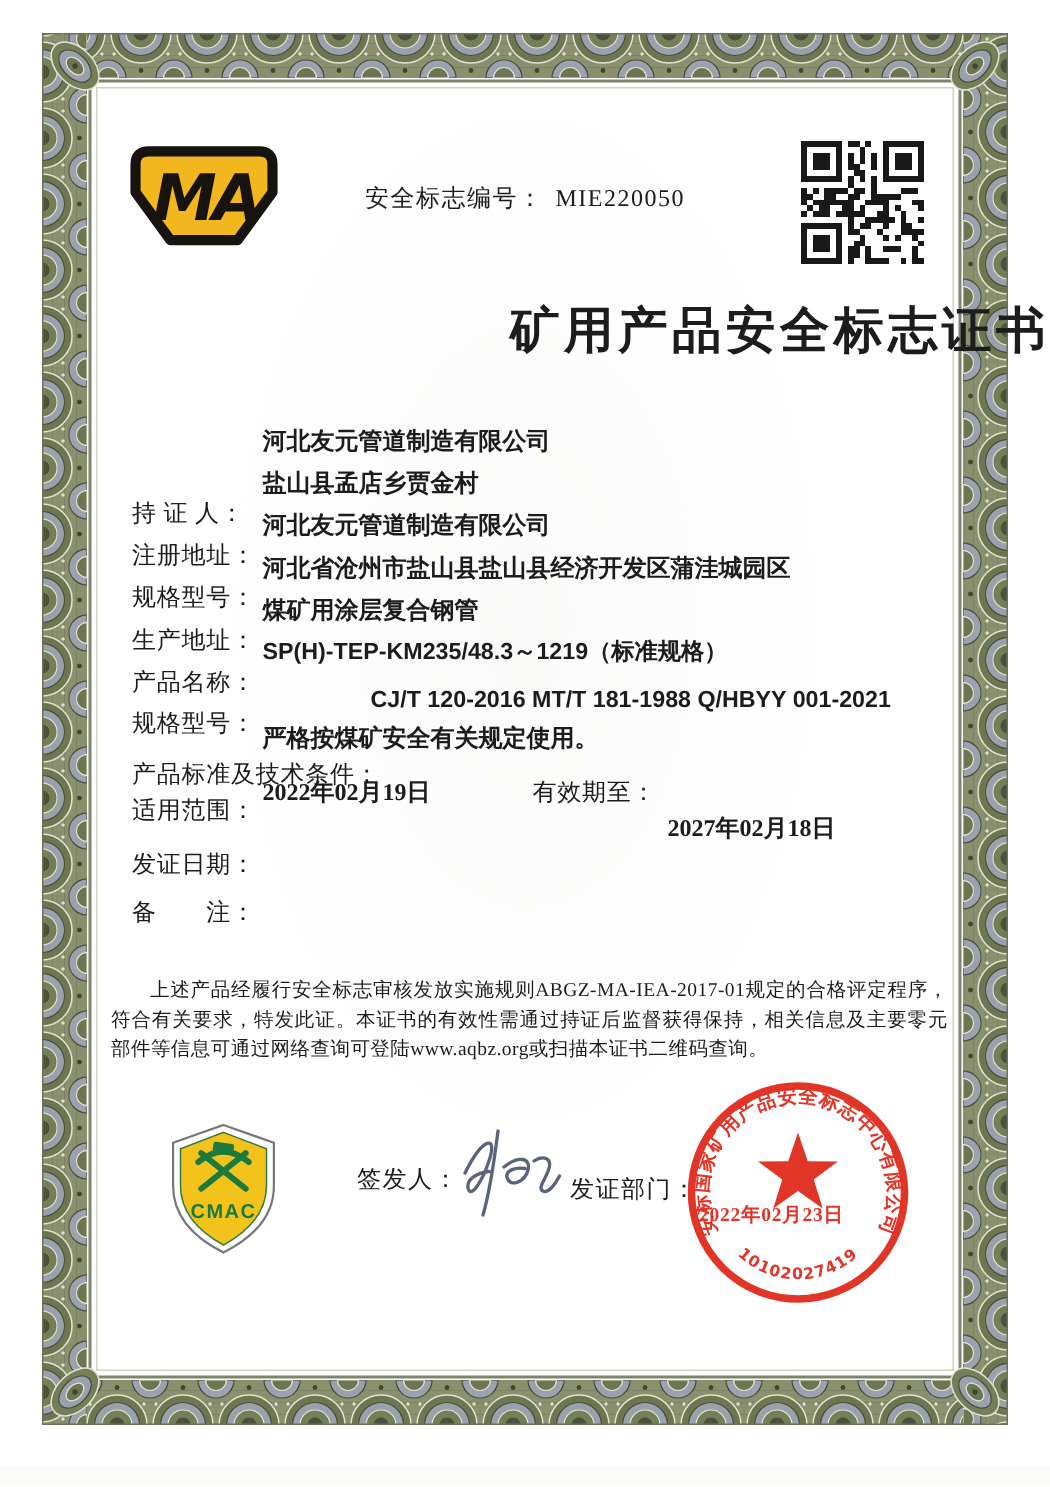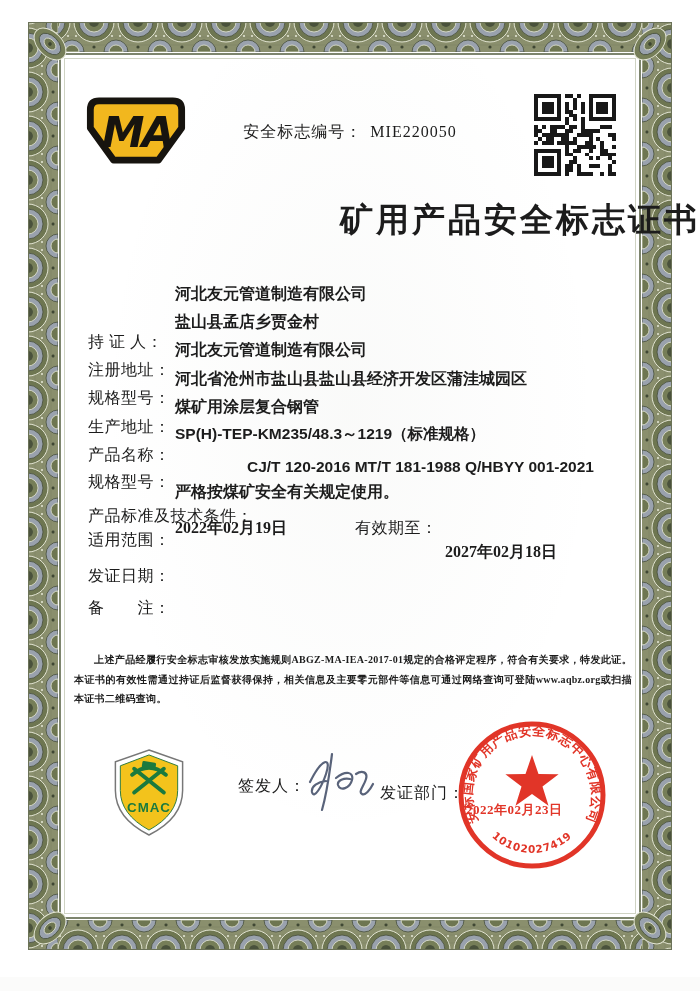--- a/index.html
+++ b/index.html
@@ -17,21 +17,21 @@
   .certno .v{margin-left:8px;}
   .doc-title{left:0;top:198px;width:700px;text-align:right;
      font-size:33px;font-weight:900;letter-spacing:3px;}
   .row{left:0;width:700px;height:24px;font-size:16px;}
   .row .lbl{position:absolute;left:88px;white-space:nowrap;letter-spacing:0.5px;margin-top:48px;}
   .row .val{position:absolute;left:175px;white-space:nowrap;font-weight:700;}
   .row.wide .val{left:247px;}
   .row .lbl2{position:absolute;left:355px;white-space:nowrap;letter-spacing:0.5px;}
   .row .val2{position:absolute;left:445px;white-space:nowrap;font-weight:700;margin-top:24px;}
   .latin{font-family:"Liberation Sans","DejaVu Sans",sans-serif;font-size:15.5px;}
-  .statement{left:74px;top:650px;width:558px;font-size:10px;font-weight:700;
+  .statement{left:74px;top:650px;width:558px;font-size:13px;font-weight:400;
      line-height:19.5px;text-indent:2em;letter-spacing:0.3px;text-align:justify;}
   .signer{left:238px;top:776px;font-size:16px;letter-spacing:1px;text-align:center;}
   .dept{left:380px;top:783px;font-size:16px;letter-spacing:1px;}
   .sig-svg{left:292px;top:748px;}
   .cmac-svg{left:112px;top:749px;}
   .seal-svg{left:454px;top:715px;mix-blend-mode:multiply;opacity:0.95;}
   .qr-svg{left:534px;top:94px;}
   .ma-svg{left:85px;top:97px;}
 </style>
 </head>

